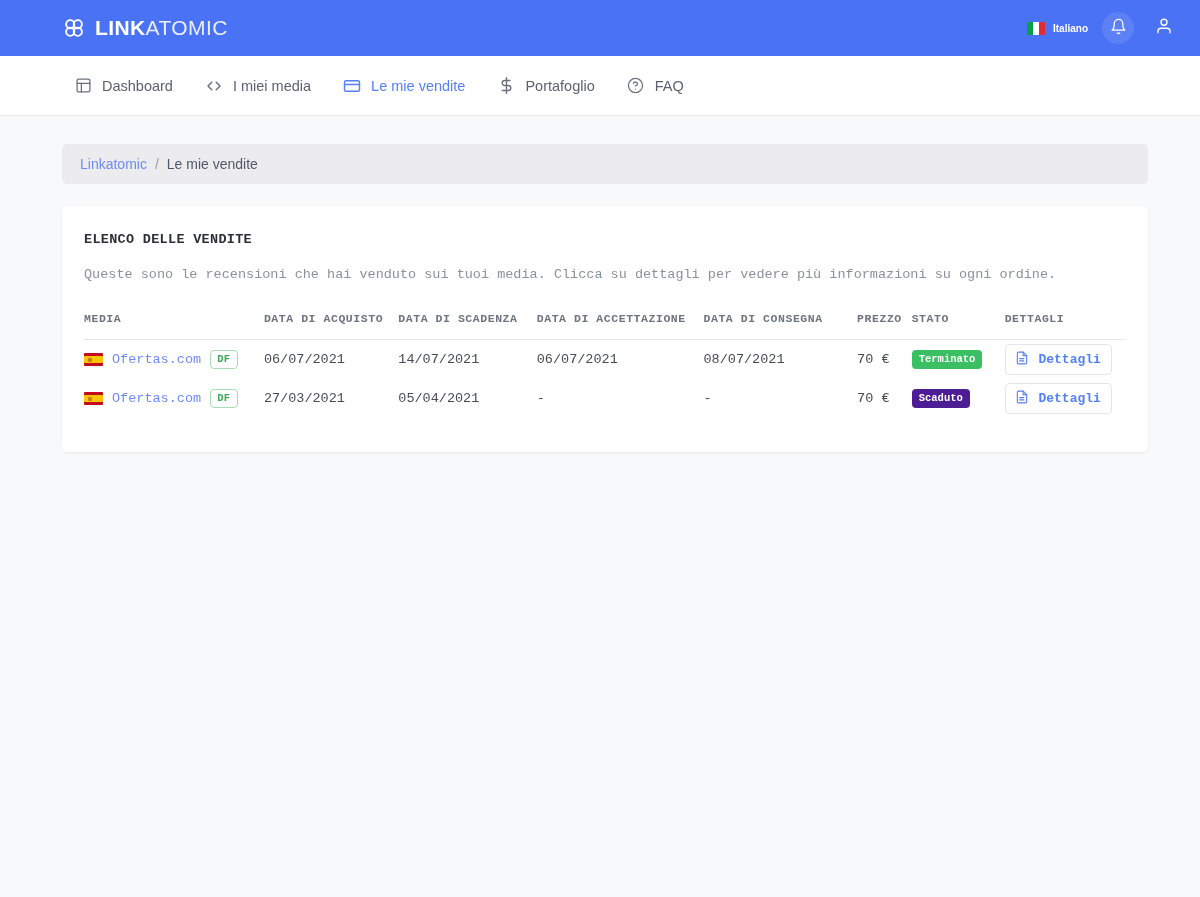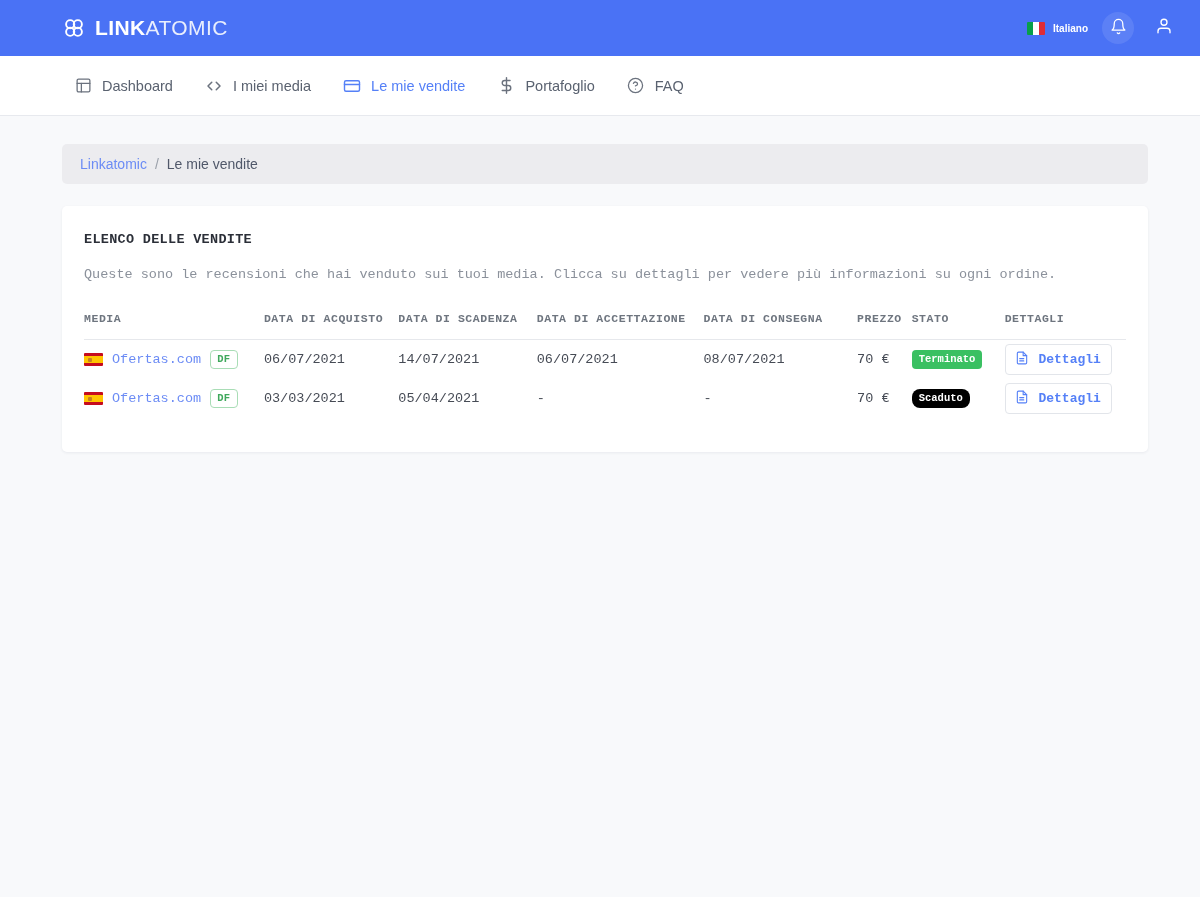--- a/index.html
+++ b/index.html
@@ -204,21 +204,21 @@
   .badge {
     display: inline-block;
     color: #ffffff;
     font-size: 10.5px;
     font-weight: bold;
     border-radius: 4px;
     padding: 4px 7px;
     line-height: 1.1;
   }
   .badge.green { background: #3ac062; }
-  .badge.pink  { background: #000000; border-radius: 8px; }
+  .badge.pink  { background: #4c1d95; }
 
   .btn-details {
     display: inline-flex;
     align-items: center;
     justify-content: center;
     gap: 9px;
     width: 107px;
     height: 31px;
     background: #ffffff;
     border: 1px solid #e2e5ea;
@@ -389,21 +389,21 @@
         </tr>
 
         <tr>
           <td>
             <span class="media-cell">
               <span class="flag-es"></span>
               <span class="media-link">Ofertas.com</span>
               <span class="tag-df">DF</span>
             </span>
           </td>
-          <td>03/03/2021</td>
+          <td>27/03/2021</td>
           <td>05/04/2021</td>
           <td class="dash">-</td>
           <td class="dash">-</td>
           <td>70 €</td>
           <td>
             <span class="badge pink">Scaduto</span>
           </td>
           <td>
             <span class="btn-details">
               <span>

